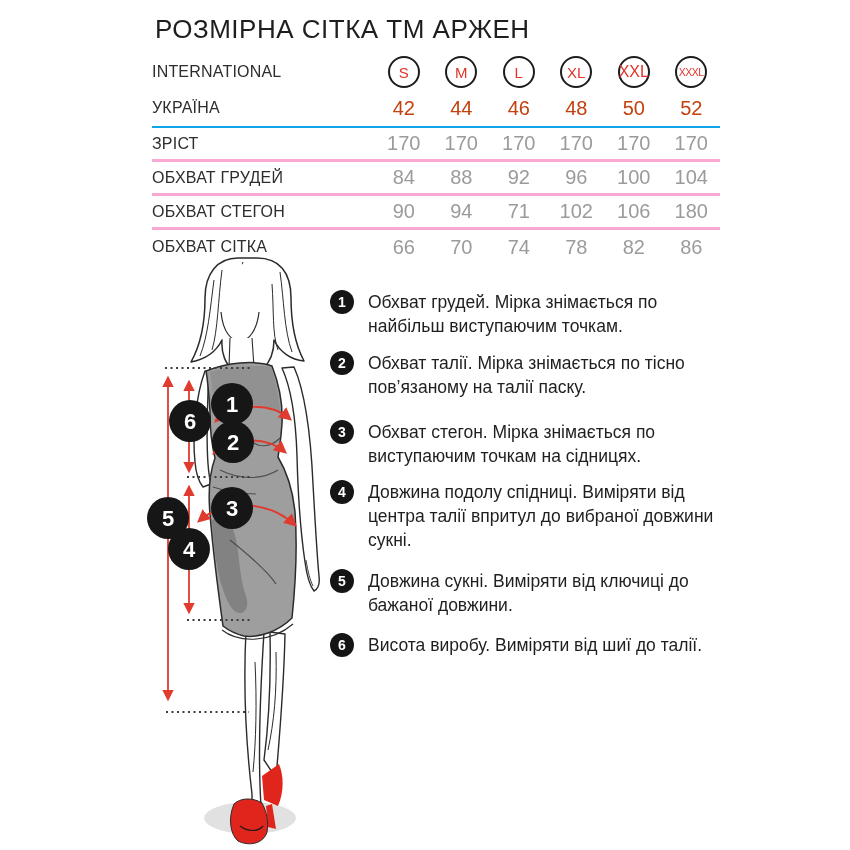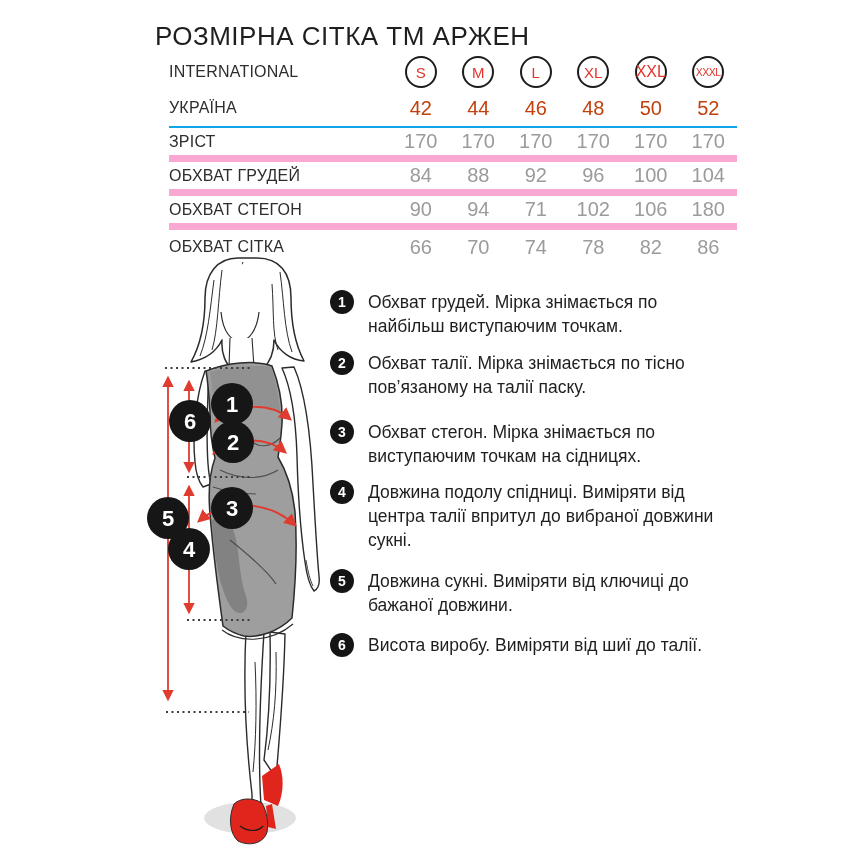--- a/index.html
+++ b/index.html
@@ -1,29 +1,29 @@
 <!DOCTYPE html>
 <html><head>
 <meta charset="utf-8">
 <style>
   * { margin:0; padding:0; box-sizing:border-box; }
   html,body { width:850px; height:850px; background:#ffffff; overflow:hidden;
               font-family:"Liberation Sans", sans-serif; }
   .stage { position:relative; width:850px; height:850px; background:#fff; }
 
   
-  .title { position:absolute; left:155px; top:21px; font-size:26px; font-weight:400;
+  .title { position:absolute; left:155px; top:14px; font-size:26px; font-weight:400;
            color:#1e1e1e; letter-spacing:0.5px; }
 
   
-  .size-table { position:absolute; left:169px; top:54px; width:568px; }
+  .size-table { position:absolute; left:152px; top:54px; width:568px; }
   .t-row { display:flex; align-items:center; height:34px; }
   .t-header { height:36px; }
   .t-dark { height:38px; border-bottom:2px solid #0ea5e9; }
-  .t-sep { border-bottom:7px solid #f9a8d4; }
+  .t-sep { border-bottom:3px solid #f9a8d4; }
   .t-label { flex:1; font-size:16px; color:#2d2d2d; letter-spacing:0.2px; }
   .t-cell { width:57.5px; text-align:center; font-size:20px; display:flex;
             align-items:center; justify-content:center; }
   .val-dark { color:#c2410c; }
   .val-gray { color:#9b9b9b; }
   .size-circle { display:inline-flex; align-items:center; justify-content:center;
                  width:32px; height:32px; border:2px solid #1d1d1d; border-radius:50%;
                  color:#e2342a; font-size:15px; }
   .t-header .t-cell:nth-child(6) .size-circle { font-size:16px; }
   .t-header .t-cell:nth-child(7) .size-circle { font-size:10.5px; letter-spacing:-0.5px; }

